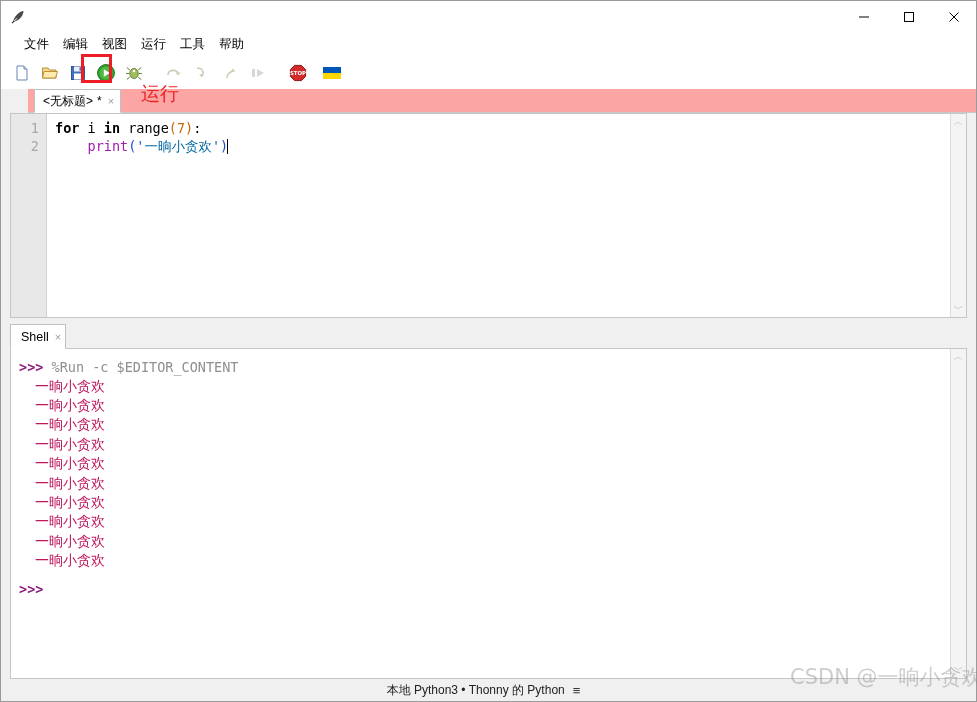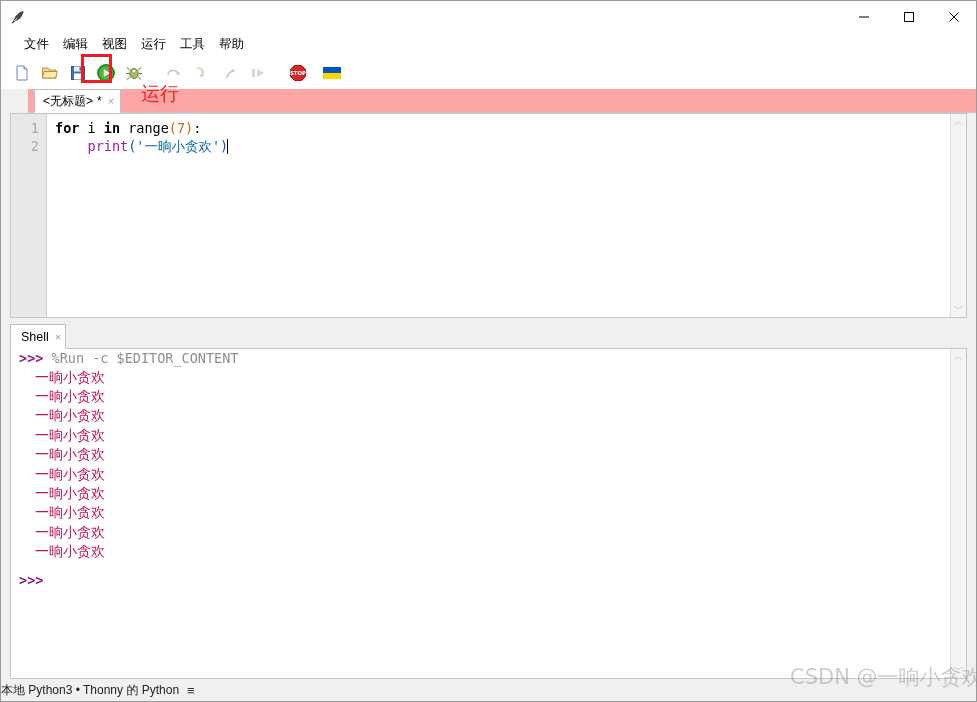--- a/index.html
+++ b/index.html
@@ -261,21 +261,21 @@
     flex: 1 1 auto;
     background: #ffffff;
     border: 1px solid #c6c6c6;
     margin: 0 9px 0 9px;
     box-sizing: border-box;
     display: flex;
     overflow: hidden;
   }
   .shell-content {
     flex: 1 1 auto;
-    padding: 0 0 0 8px;
+    padding: 9px 0 0 8px;
     overflow: hidden;
   }
   .shell-line {
     font-family: "DejaVu Sans Mono", monospace;
     font-size: 13.5px;
     line-height: 18.5px;
     white-space: pre;
   }
   .prompt { color: #8b1a7a; font-weight: bold; }
   .cmd { color: #8f8f8f; }
@@ -288,21 +288,21 @@
     padding-left: 16px;
   }
   .shell-gap { height: 9px; }
 
   
   .statusbar {
     height: 22px;
     background: #f0f0f0;
     display: flex;
     align-items: center;
-    justify-content: flex-start;
+    justify-content: center;
     padding-right: 10px;
     flex: 0 0 auto;
     position: relative;
   }
   .status-text {
     font-size: 12px;
     color: #222222;
     white-space: nowrap;
   }
   .status-menu {

